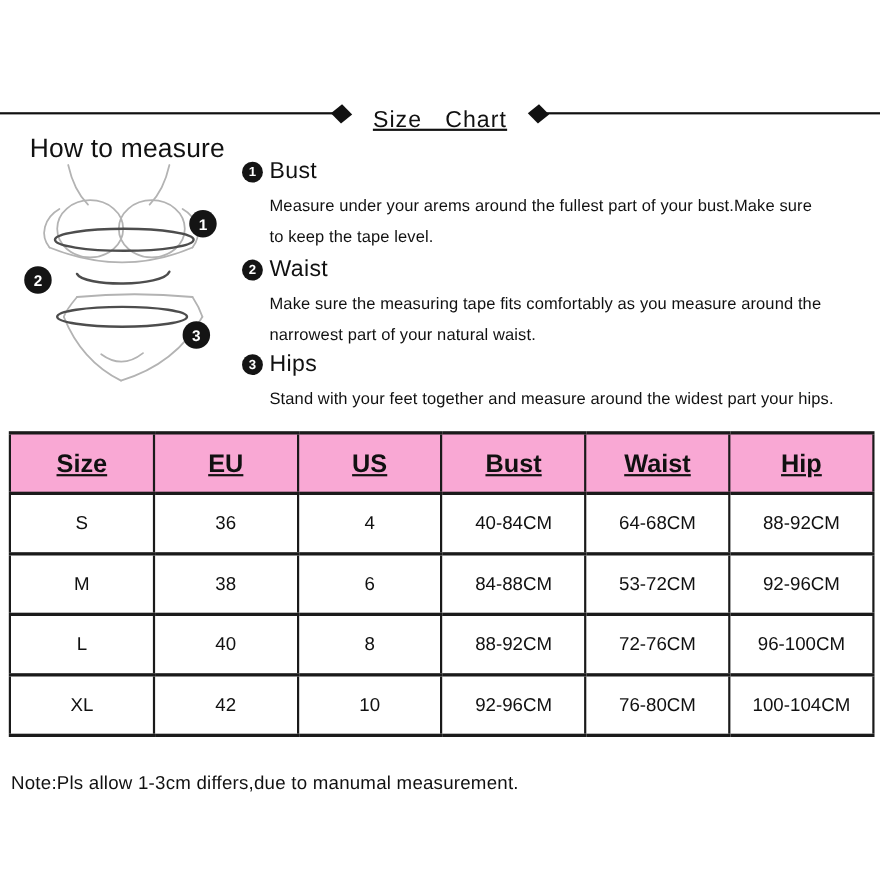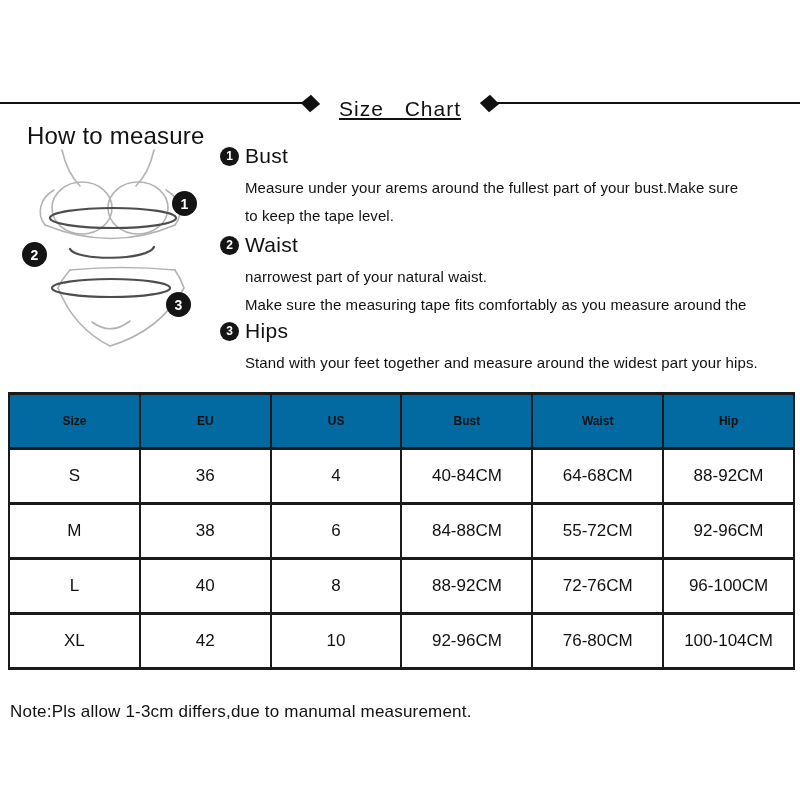--- a/index.html
+++ b/index.html
@@ -107,23 +107,24 @@
   .size-table th, .size-table td {
     border-style: solid;
     border-color: #1a1a1a;
     border-width: 3px 2px;
     text-align: center;
     vertical-align: middle;
     height: 55px;
     font-size: 17px;
   }
   .size-table th {
-    background: #0369a1;
+    background: #f9a8d4;
     font-weight: bold;
-    font-size: 12px;
+    font-size: 23px;
+    text-decoration: underline;
   }
   .size-table td { background: #ffffff; font-weight: normal; }
 
   
   .note-text {
     position: absolute;
     left: 10px; top: 702px;
     font-size: 17px;
     letter-spacing: 0.2px;
   }
@@ -189,22 +190,22 @@
     <div class="inst-line">to keep the tape level.</div>
   </div>
 </div>
 
 <div class="instruction pos-waist">
   <div class="inst-heading">
     <span class="step-badge">2</span>
     <span class="inst-title">Waist</span>
   </div>
   <div class="inst-desc">
+    <div class="inst-line">Make sure the measuring tape fits comfortably as you measure around the</div>
     <div class="inst-line">narrowest part of your natural waist.</div>
-    <div class="inst-line">Make sure the measuring tape fits comfortably as you measure around the</div>
   </div>
 </div>
 
 <div class="instruction pos-hips">
   <div class="inst-heading">
     <span class="step-badge">3</span>
     <span class="inst-title">Hips</span>
   </div>
   <div class="inst-desc">
     <div class="inst-line">Stand with your feet together and measure around the widest part your hips.</div>
@@ -229,21 +230,21 @@
         <td>4</td>
         <td>40-84CM</td>
         <td>64-68CM</td>
         <td>88-92CM</td>
       </tr>
       <tr>
         <td>M</td>
         <td>38</td>
         <td>6</td>
         <td>84-88CM</td>
-        <td>55-72CM</td>
+        <td>53-72CM</td>
         <td>92-96CM</td>
       </tr>
       <tr>
         <td>L</td>
         <td>40</td>
         <td>8</td>
         <td>88-92CM</td>
         <td>72-76CM</td>
         <td>96-100CM</td>
       </tr>

